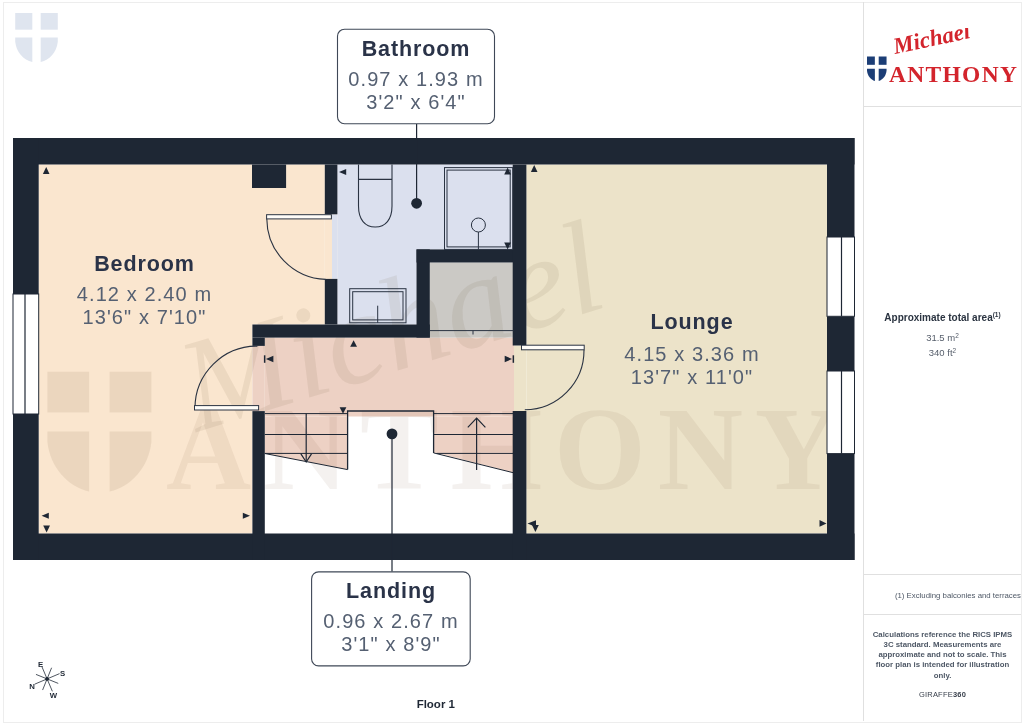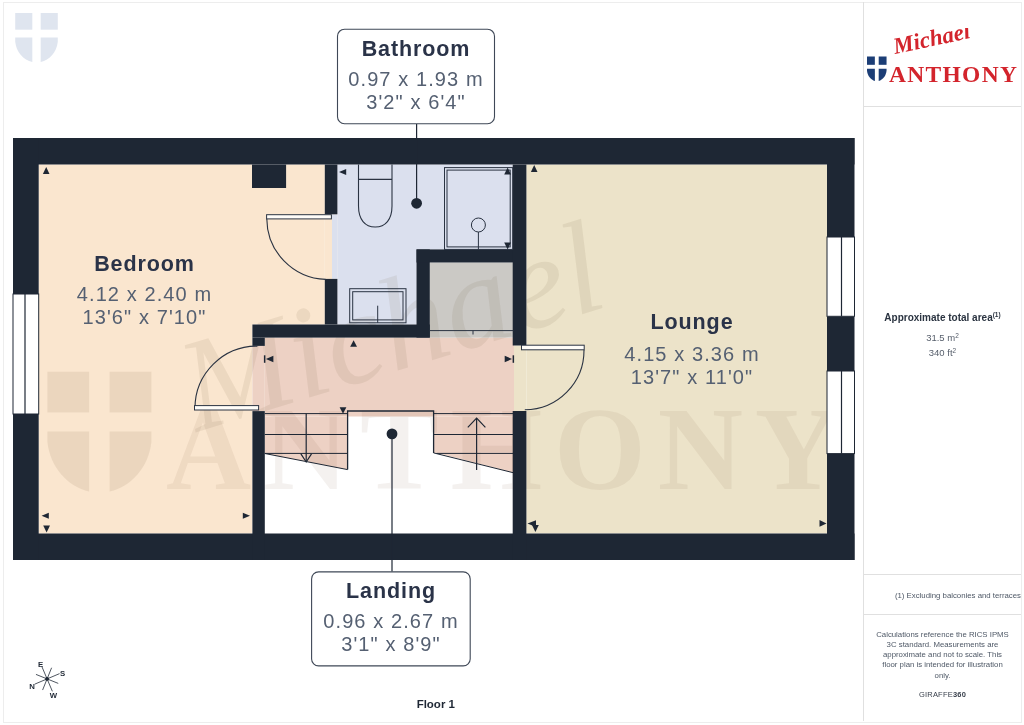--- a/index.html
+++ b/index.html
@@ -268,15 +268,15 @@
 </svg>
 
 <div class="abs" style="left:864px;top:311px;width:157px;text-align:center;font-size:10px;font-weight:bold;color:#2b3441;">Approximate total area<span style="font-size:6.5px;vertical-align:4px;">(1)</span></div>
 
 <div class="abs" style="left:864px;top:332px;width:157px;text-align:center;font-size:9.5px;color:#565e6b;">31.5 m<span style="font-size:6.5px;vertical-align:3px;">2</span></div>
 
 <div class="abs" style="left:864px;top:346.5px;width:157px;text-align:center;font-size:9.5px;color:#565e6b;">340 ft<span style="font-size:6.5px;vertical-align:3px;">2</span></div>
 
 <div class="abs" style="left:864px;top:591px;width:157px;text-align:right;font-size:7.8px;color:#4e5866;">(1) Excluding balconies and terraces</div>
 
-<div class="abs" style="left:866px;top:629.5px;width:153px;text-align:center;font-size:7.8px;line-height:10.3px;color:#4e5866;">Calculations reference the RICS IPMS<br>3C standard. Measurements are<br>approximate and not to scale. This<br>floor plan is intended for illustration<br>only.</div>
+<div class="abs" style="left:866px;top:629.5px;width:153px;text-align:center;font-size:7.8px;line-height:10.3px;color:#4e5866;font-weight:bold;">Calculations reference the RICS IPMS<br>3C standard. Measurements are<br>approximate and not to scale. This<br>floor plan is intended for illustration<br>only.</div>
 
 <div class="abs" style="left:864px;top:690px;width:157px;text-align:center;font-size:7.5px;letter-spacing:0.2px;color:#3a414d;">GIRAFFE<b>360</b></div>
 
 </body></html>

